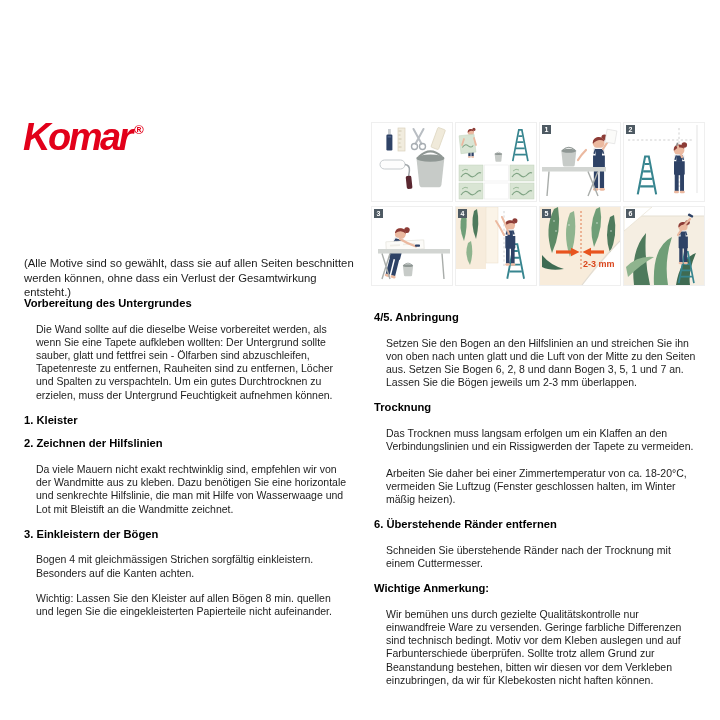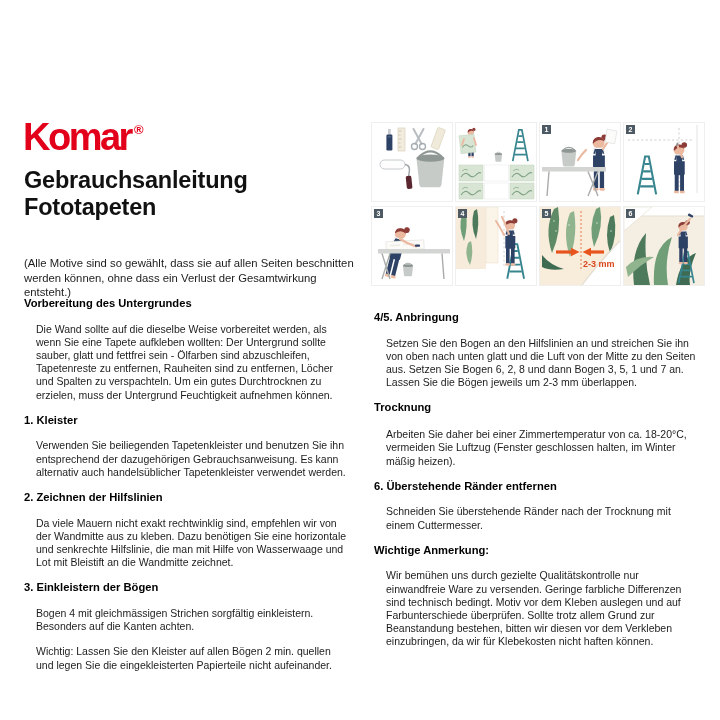--- a/index.html
+++ b/index.html
@@ -1,20 +1,20 @@
 <!DOCTYPE html>
 <html><head>
 <meta charset="utf-8">
 <style>
   html,body{margin:0;padding:0;background:#fff;}
   body{width:720px;height:720px;font-family:"Liberation Sans",sans-serif;color:#1a1a1a;}
   .page{position:relative;width:720px;height:720px;background:#ffffff;overflow:hidden;}
 
   .logo{position:absolute;left:23px;top:112px;font-size:38px;font-weight:800;
-        color:#E2001A;letter-spacing:-2.5px;line-height:40px;}
+        color:#E2001A;letter-spacing:-2.5px;line-height:40px;font-style:italic;}
   .logo sup{font-size:13px;letter-spacing:0;font-weight:700;position:relative;top:-2px;left:3px;}
 
   .title{position:absolute;left:24px;top:167px;margin:0;font-size:23.5px;line-height:27px;
          font-weight:700;color:#111;letter-spacing:-0.2px;}
   .title span{display:block;}
 
   .intro{position:absolute;left:24px;top:245px;width:342px;font-size:11.3px;line-height:14.6px;color:#1c1c1c;}
 
   .grid{position:absolute;left:372px;top:123px;display:grid;
         grid-template-columns:repeat(4,80px);grid-auto-rows:78px;column-gap:4px;row-gap:6px;}
@@ -66,24 +66,20 @@
     </g>
   </defs>
 </svg>
 
 <div class="page">
 
   <div class="logo">
     <span>Komar</span><sup>®</sup>
   </div>
 
-  <h1 class="title">
-    <span>Gebrauchsanleitung</span>
-    <span>Fototapeten</span>
-  </h1>
 
   <p class="intro">(Alle Motive sind so gewählt, dass sie auf allen Seiten beschnitten werden können, ohne dass ein Verlust der Gesamtwirkung entsteht.)</p>
 
   <div class="grid">
 
     <div class="panel">
       <svg viewBox="0 0 80 78">
         <g>
           <rect x="16" y="6" width="2.8" height="6.5" fill="#C9CDD1"></rect>
           <rect x="14.4" y="11.5" width="6" height="16" rx="1.2" fill="#2E4266"></rect>
@@ -286,40 +282,40 @@
 
   </div>
 
   <div class="col col-left">
     <section class="section">
       <h3>Vorbereitung des Untergrundes</h3>
       <p>Die Wand sollte auf die dieselbe Weise vorbereitet werden, als wenn Sie eine Tapete aufkleben wollten: Der Untergrund sollte sauber, glatt und fettfrei sein - Ölfarben sind abzuschleifen, Tapetenreste zu entfernen, Rauheiten sind zu entfernen, Löcher und Spalten zu verspachteln. Um ein gutes Durchtrocknen zu erzielen, muss der Untergrund Feuchtigkeit aufnehmen können.</p>
     </section>
     <section class="section">
       <h3>1. Kleister</h3>
-      <p>Verwenden Sie beiliegenden Tapetenkleister und benutzen Sie ihn entsprechend der dazugehörigen Gebrauchsanweisung. Es kann alternativ auch handelsüblicher Tapetenkleister verwendet werden.</p>
     </section>
     <section class="section">
       <h3>2. Zeichnen der Hilfslinien</h3>
       <p>Da viele Mauern nicht exakt rechtwinklig sind, empfehlen wir von der Wandmitte aus zu kleben. Dazu benötigen Sie eine horizontale und senkrechte Hilfslinie, die man mit Hilfe von Wasserwaage und Lot mit Bleistift an die Wandmitte zeichnet.</p>
     </section>
     <section class="section">
       <h3>3. Einkleistern der Bögen</h3>
       <p>Bogen 4 mit gleichmässigen Strichen sorgfältig einkleistern. Besonders auf die Kanten achten.</p>
-      <p>Wichtig: Lassen Sie den Kleister auf allen Bögen 2 min. quellen und legen Sie die eingekleisterten Papierteile nicht aufeinander.</p>
+      <p>Wichtig: Lassen Sie den Kleister auf allen Bögen 8 min. quellen und legen Sie die eingekleisterten Papierteile nicht aufeinander.</p>
     </section>
   </div>
 
   <div class="col col-right">
     <section class="section">
       <h3>4/5. Anbringung</h3>
       <p>Setzen Sie den Bogen an den Hilfslinien an und streichen Sie ihn von oben nach unten glatt und die Luft von der Mitte zu den Seiten aus. Setzen Sie Bogen 6, 2, 8 und dann Bogen 3, 5, 1 und 7 an. Lassen Sie die Bögen jeweils um 2-3 mm überlappen.</p>
     </section>
     <section class="section">
       <h3>Trocknung</h3>
+      <p>Das Trocknen muss langsam erfolgen um ein Klaffen an den Verbindungslinien und ein Rissigwerden der Tapete zu vermeiden.</p>
       <p class="gap">Arbeiten Sie daher bei einer Zimmertemperatur von ca. 18-20°C, vermeiden Sie Luftzug (Fenster geschlossen halten, im Winter mäßig heizen).</p>
     </section>
     <section class="section">
       <h3>6. Überstehende Ränder entfernen</h3>
       <p>Schneiden Sie überstehende Ränder nach der Trocknung mit einem Cuttermesser.</p>
     </section>
     <section class="section">
       <h3>Wichtige Anmerkung:</h3>
       <p>Wir bemühen uns durch gezielte Qualitätskontrolle nur einwandfreie Ware zu versenden. Geringe farbliche Differenzen sind technisch bedingt. Motiv vor dem Kleben auslegen und auf Farbunterschiede überprüfen. Sollte trotz allem Grund zur Beanstandung bestehen, bitten wir diesen vor dem Verkleben einzubringen, da wir für Klebekosten nicht haften können.</p>
     </section>

